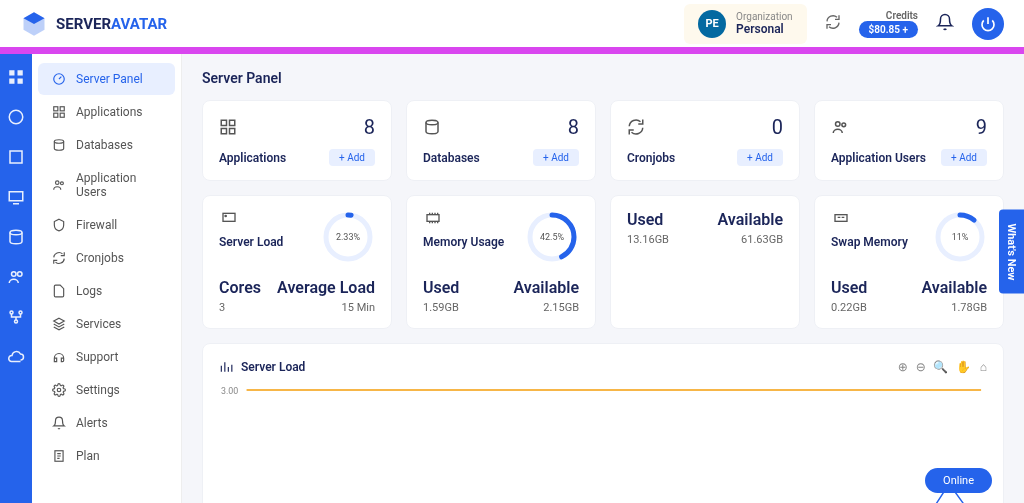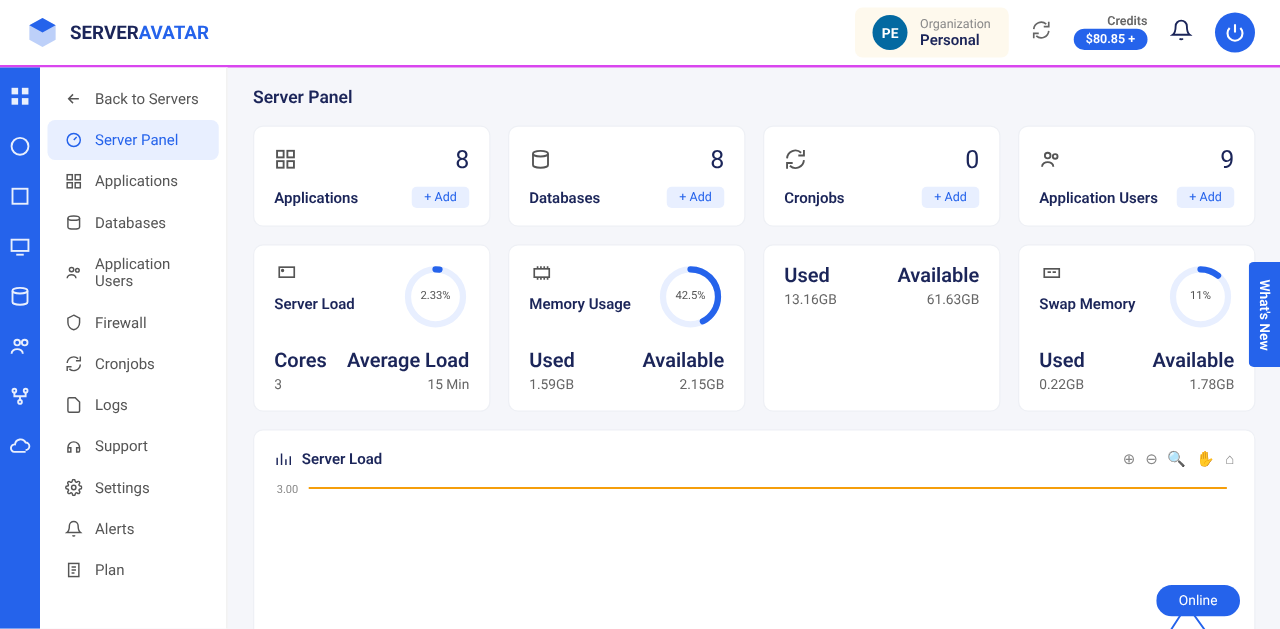--- a/index.html
+++ b/index.html
@@ -1,17 +1,17 @@
 <!DOCTYPE html>
 <html><head>
 <meta charset="utf-8">
 <style>
 *{margin:0;padding:0;box-sizing:border-box;font-family:-apple-system,BlinkMacSystemFont,"Segoe UI",Roboto,sans-serif}
 body{background:#f5f6fa;color:#333;font-size:13px}
-.topbar{height:54px;background:#fff;display:flex;align-items:center;padding:0 20px;border-bottom:2px solid #d946ef}
+.topbar{height:54px;background:#fff;display:flex;align-items:center;padding:0 20px;border-bottom:7px solid #d946ef}
 .logo{display:flex;align-items:center;gap:8px;font-weight:700;font-size:15px;color:#1b2559}
 .logo svg{width:28px;height:28px}
 .topbar-right{margin-left:auto;display:flex;align-items:center;gap:18px}
 .org-box{display:flex;align-items:center;gap:10px;background:#fef9ed;padding:6px 14px;border-radius:6px}
 .org-avatar{width:28px;height:28px;border-radius:50%;background:#0369a1;color:#fff;display:flex;align-items:center;justify-content:center;font-size:11px;font-weight:700}
 .org-text{font-size:10px;color:#888}
 .org-name{font-size:12px;font-weight:600;color:#1b2559}
 .refresh-icon{cursor:pointer;color:#666}
 .credits{text-align:right}
 .credits-label{font-size:10px;color:#666;font-weight:600}
@@ -145,26 +145,20 @@
         </svg>
       </span>
     <span class="rail-item">
         <svg viewBox="0 0 24 24" fill="none" stroke="currentColor" stroke-width="2">
           <path d="M18 16a4 4 0 000-8 6 6 0 00-11.3 2A4 4 0 006 18h12"></path>
         </svg>
       </span>
   </div>
 
   <div class="sidebar" id="sidebar">
-      <div class="nav-item">
-        <svg viewBox="0 0 24 24" fill="none" stroke="currentColor" stroke-width="2">
-          <path d="M19 12H5M11 18l-6-6 6-6"></path>
-        </svg>
-        <span>Back to Servers</span>
-      </div>
       <div class="nav-item active">
         <svg viewBox="0 0 24 24" fill="none" stroke="currentColor" stroke-width="2">
           <circle cx="12" cy="12" r="9"></circle>
           <path d="M12 12l4-4"></path>
         </svg>
         <span>Server Panel</span>
       </div>
       <div class="nav-item">
         <svg viewBox="0 0 24 24" fill="none" stroke="currentColor" stroke-width="2">
           <rect x="3" y="3" width="7" height="7"></rect>
@@ -199,20 +193,26 @@
         <svg viewBox="0 0 24 24" fill="none" stroke="currentColor" stroke-width="2">
           <path d="M21 2v6h-6M3 22v-6h6M3 11a9 9 0 0115-6M21 13a9 9 0 01-15 6"></path>
         </svg>
         <span>Cronjobs</span>
       </div>
       <div class="nav-item">
         <svg viewBox="0 0 24 24" fill="none" stroke="currentColor" stroke-width="2">
           <path d="M14 2H6a2 2 0 00-2 2v16a2 2 0 002 2h12a2 2 0 002-2V8l-6-6z"></path>
         </svg>
         <span>Logs</span>
+      </div>
+      <div class="nav-item">
+        <svg viewBox="0 0 24 24" fill="none" stroke="currentColor" stroke-width="2">
+          <path d="M12 2l9 5-9 5-9-5 9-5zM3 12l9 5 9-5M3 17l9 5 9-5"></path>
+        </svg>
+        <span>Services</span>
       </div>
       <div class="nav-item">
         <svg viewBox="0 0 24 24" fill="none" stroke="currentColor" stroke-width="2">
           <path d="M4 14a8 8 0 1116 0v4a2 2 0 01-2 2h-2v-6h4M4 14v6h4v-6H4"></path>
         </svg>
         <span>Support</span>
       </div>
       <div class="nav-item">
         <svg viewBox="0 0 24 24" fill="none" stroke="currentColor" stroke-width="2">
           <circle cx="12" cy="12" r="3"></circle>

